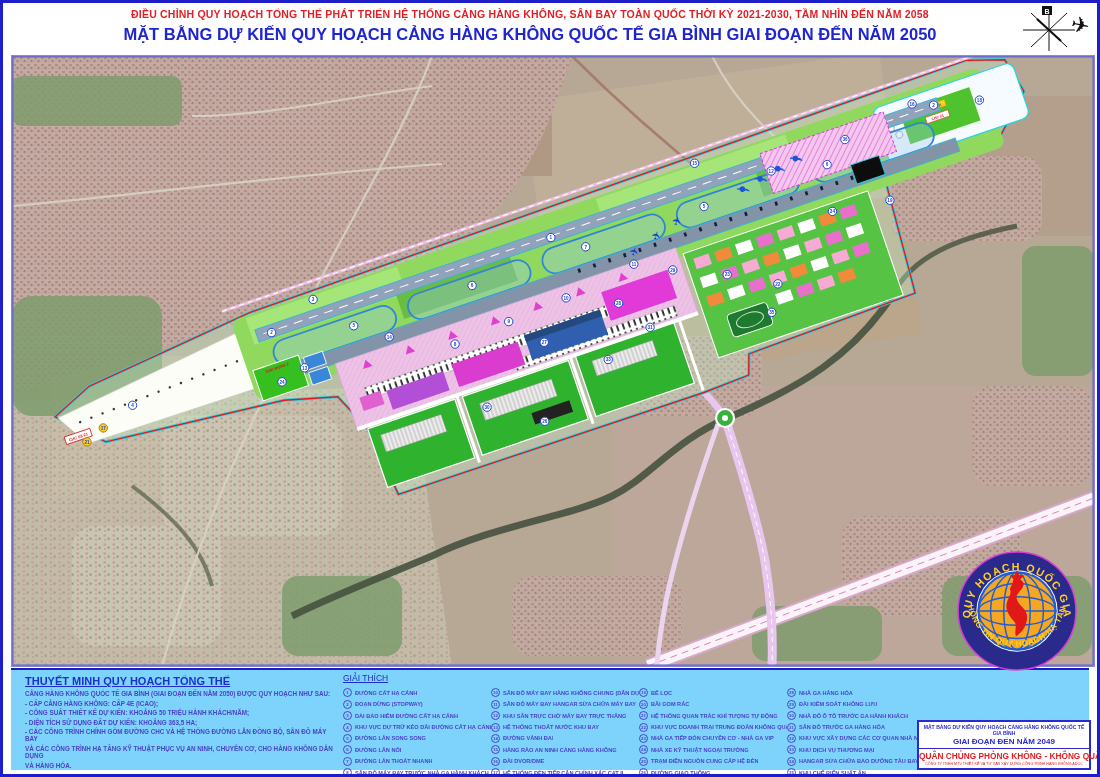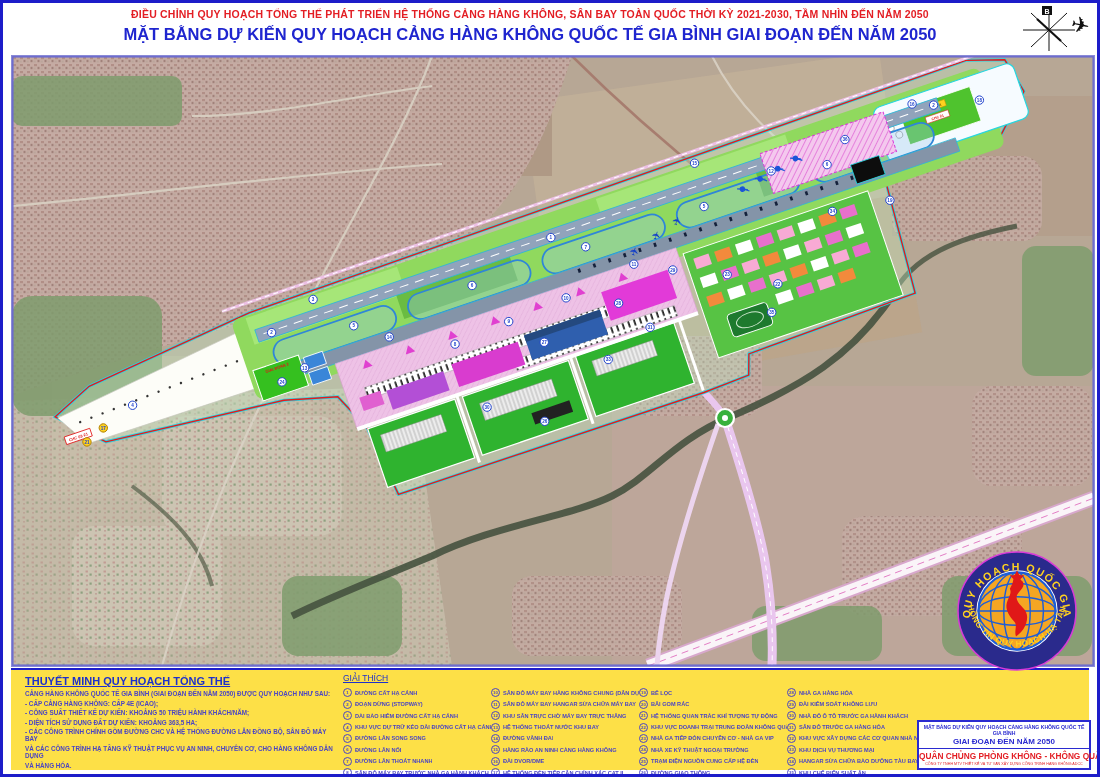--- a/index.html
+++ b/index.html
@@ -8,21 +8,21 @@
   
   .header{position:absolute;left:50px;right:90px;top:5px;text-align:center;}
   .h1{color:#e31e24;font-weight:bold;font-size:10.5px;letter-spacing:.2px;white-space:nowrap;}
   .h2{color:#1f25cf;font-weight:bold;font-size:16.5px;margin-top:5px;white-space:nowrap;}
   .compass{position:absolute;right:6px;top:2px;width:76px;height:50px;}
   
   .mapwrap{position:absolute;left:8px;top:52px;width:1084px;height:612px;border:1px solid #8a8ad8;
            box-sizing:border-box;background:#b7a795;}
   .mapwrap svg{display:block;}
   
-  .legendbar{position:absolute;left:8px;right:8px;top:665px;bottom:4px;background:#fde047;
+  .legendbar{position:absolute;left:8px;right:8px;top:665px;bottom:4px;background:#7dd3fc;
              border-top:2px solid #1d1dc9;}
   .notes{position:absolute;left:14px;top:5px;width:312px;}
   .notes h3{margin:0 0 3px 0;font-size:11px;color:#1d30cc;text-decoration:underline;font-weight:bold;}
   .note-line{font-size:6.3px;color:#4a44c4;margin:2.6px 0;font-weight:bold;}
   .explain{position:absolute;left:332px;top:3px;right:178px;}
   .explain h4{margin:0 0 3px 0;font-size:8.5px;color:#1d30cc;text-decoration:underline;font-weight:normal;}
   .cols{display:flex;}
   .lcol{width:148px;flex:none;}
   .litem{display:flex;align-items:center;font-size:5.6px;color:#4a44c4;margin:2.4px 0;font-weight:bold;}
   .lnum{width:7px;height:7px;border:1px solid #4a44c4;border-radius:50%;font-size:4.3px;
@@ -38,21 +38,21 @@
   .tb4{color:#e31e24;font-size:3.7px;margin:1px 1px 2px 1px;}
   
   .stamp{position:absolute;left:953px;top:547px;width:122px;height:122px;z-index:5;}
 </style>
 </head>
 <body>
 
 <div class="page">
 
   <div class="header">
-    <div class="h1">ĐIỀU CHỈNH QUY HOẠCH TỔNG THỂ PHÁT TRIỂN HỆ THỐNG CẢNG HÀNG KHÔNG, SÂN BAY TOÀN QUỐC THỜI KỲ 2021-2030, TẦM NHÌN ĐẾN NĂM 2050</div>
+    <div class="h1">ĐIỀU CHỈNH QUY HOẠCH TỔNG THỂ PHÁT TRIỂN HỆ THỐNG CẢNG HÀNG KHÔNG, SÂN BAY TOÀN QUỐC THỜI KỲ 2021-2030, TẦM NHÌN ĐẾN NĂM 2058</div>
     <div class="h2">MẶT BẰNG DỰ KIẾN QUY HOẠCH CẢNG HÀNG KHÔNG QUỐC TẾ GIA BÌNH GIAI ĐOẠN ĐẾN NĂM 2050</div>
   </div>
 
   <svg class="compass" viewBox="0 0 76 50">
     <g stroke="#111" stroke-width="1">
       <line x1="34" y1="4" x2="34" y2="46"></line>
       <line x1="8" y1="25" x2="60" y2="25"></line>
       <line x1="16" y1="8" x2="52" y2="42"></line>
       <line x1="52" y1="8" x2="16" y2="42"></line>
       <line x1="22" y1="14" x2="46" y2="36" stroke-width="2.2"></line>
@@ -606,19 +606,19 @@
               <span class="lnum">35</span>
               <span class="llab">KHU CHẾ BIẾN SUẤT ĂN</span>
             </div>
           </div>
         </div>
     </div>
   </div>
 
   <div class="titleblock">
     <div class="tb1">MẶT BẰNG DỰ KIẾN QUY HOẠCH CẢNG HÀNG KHÔNG QUỐC TẾ GIA BÌNH</div>
-    <div class="tb2">GIAI ĐOẠN ĐẾN NĂM 2050</div>
+    <div class="tb2">GIAI ĐOẠN ĐẾN NĂM 2049</div>
     <div class="tbdiv"></div>
     <div class="tb3">QUÂN CHỦNG PHÒNG KHÔNG - KHÔNG QUÂN</div>
     <div class="tb4">CÔNG TY TNHH MTV THIẾT KẾ VÀ TƯ VẤN XÂY DỰNG CÔNG TRÌNH HÀNG KHÔNG ADCC</div>
   </div>
 
 </div>
 
 </body></html>

